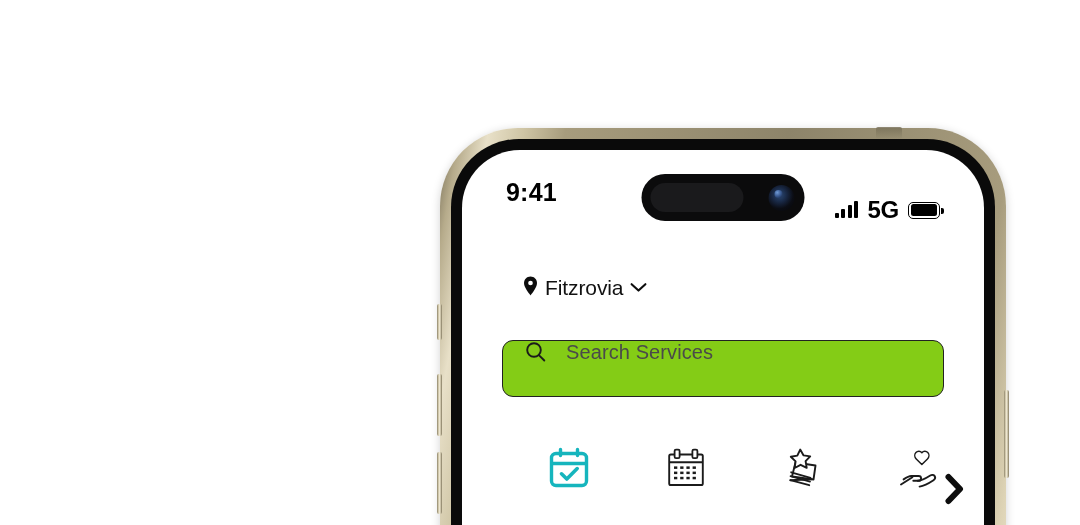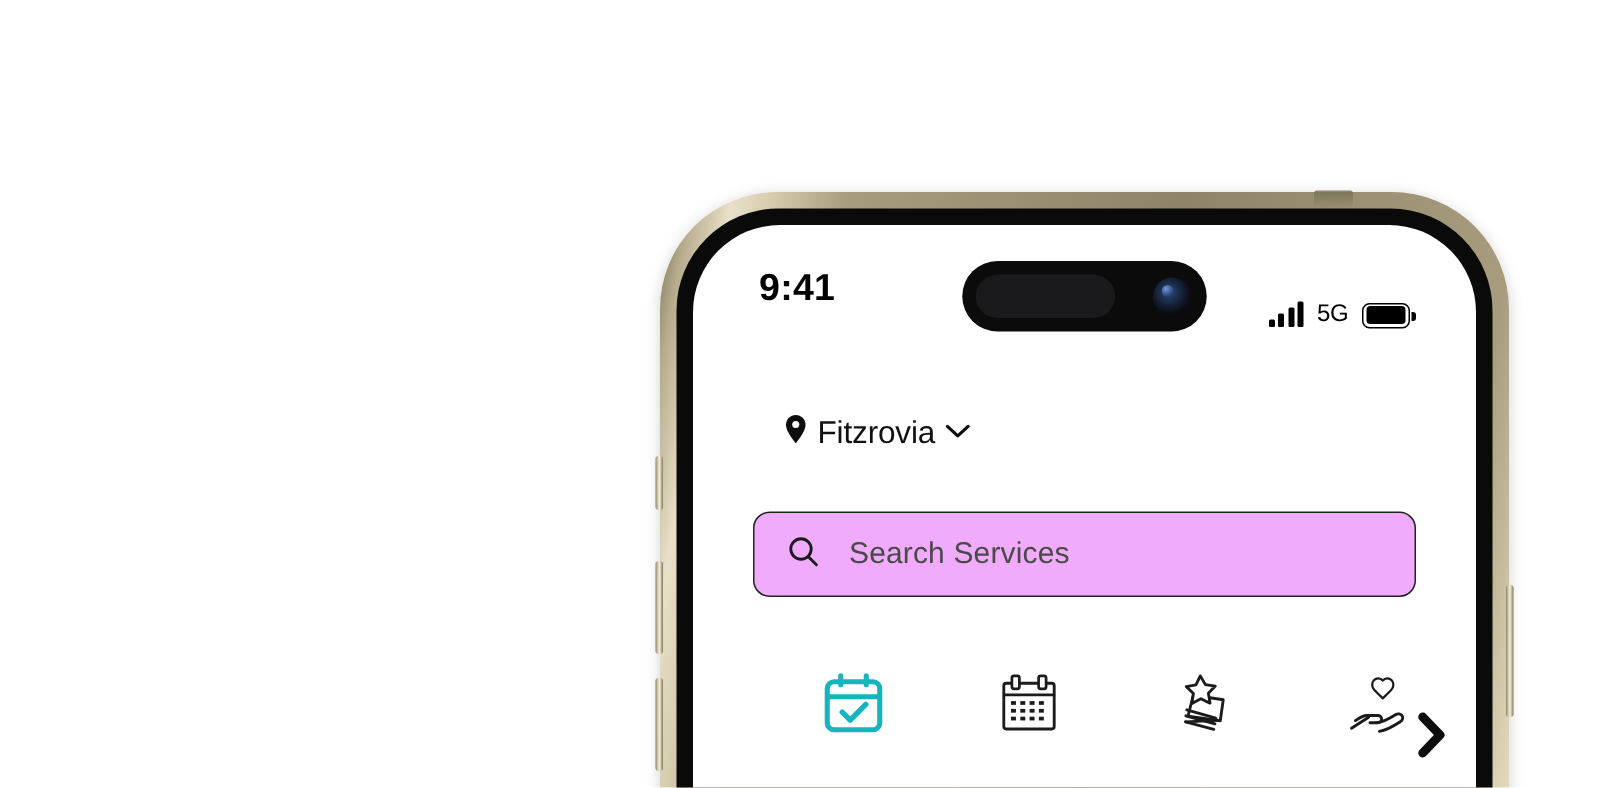--- a/index.html
+++ b/index.html
@@ -128,22 +128,22 @@
     display: block;
     width: 4px;
     background: #000;
     border-radius: 1px;
   }
   .signal-bars i:nth-child(1) { height: 5px; }
   .signal-bars i:nth-child(2) { height: 9px; }
   .signal-bars i:nth-child(3) { height: 13px; }
   .signal-bars i:nth-child(4) { height: 17px; }
   .net-label {
-    font-size: 16px;
-    font-weight: 400;
+    font-size: 24px;
+    font-weight: 700;
     color: #000;
     letter-spacing: -0.2px;
   }
   .battery {
     position: relative;
     width: 32px;
     height: 17px;
     border: 1.8px solid #000;
     border-radius: 5px;
     box-sizing: border-box;
@@ -228,25 +228,24 @@
     color: #111;
     letter-spacing: -0.1px;
   }
 
   .search-bar {
     margin-top: 40px;
     height: 57px;
     border: 1.6px solid #222;
     border-radius: 11px;
     display: flex;
-    align-items: center;
     padding: 0 22px;
     gap: 20px;
     box-sizing: border-box;
-    background: #f0abfc;
+    background: #84cc16;
   }
   .search-placeholder {
     font-size: 20px;
     color: #4a4a4a;
     letter-spacing: 0.1px;
   }
 
   
   .category-row {
     position: relative;

